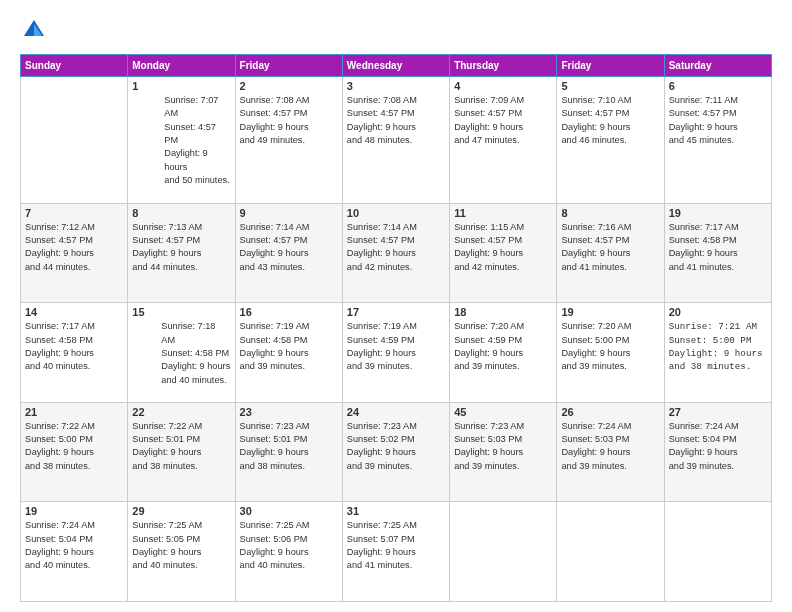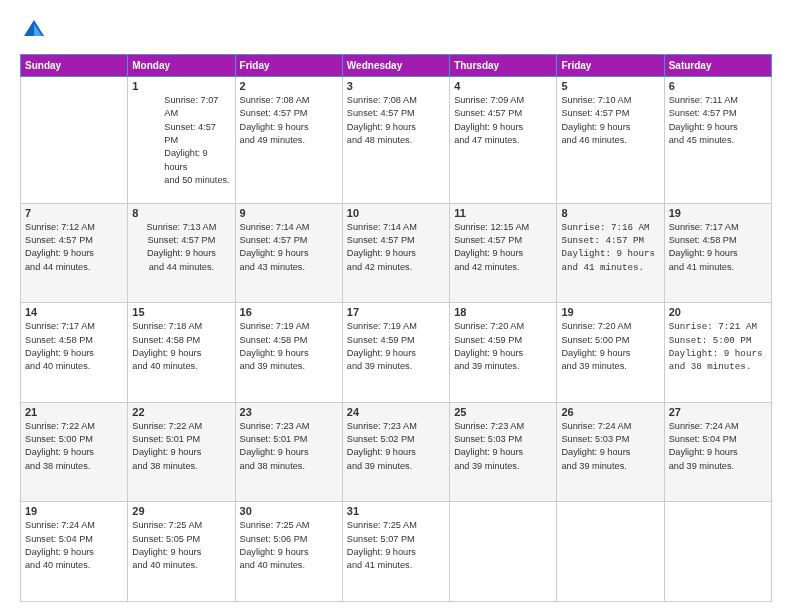--- a/index.html
+++ b/index.html
@@ -184,49 +184,49 @@
         <tr>
           <td>
             <span class="day-num">7</span>
             <div class="day-info" style="white-space: pre-line;">Sunrise: 7:12 AM
 Sunset: 4:57 PM
 Daylight: 9 hours
 and 44 minutes.</div>
           </td>
           <td>
             <span class="day-num">8</span>
-            <div class="day-info" style="white-space: pre-line; text-align: center;">Sunrise: 7:13 AM
+            <div class="day-info" style="white-space: pre-line;">Sunrise: 7:13 AM
 Sunset: 4:57 PM
 Daylight: 9 hours
 and 44 minutes.</div>
           </td>
           <td>
             <span class="day-num">9</span>
             <div class="day-info" style="white-space: pre-line;">Sunrise: 7:14 AM
 Sunset: 4:57 PM
 Daylight: 9 hours
 and 43 minutes.</div>
           </td>
           <td>
             <span class="day-num">10</span>
             <div class="day-info" style="white-space: pre-line;">Sunrise: 7:14 AM
 Sunset: 4:57 PM
 Daylight: 9 hours
 and 42 minutes.</div>
           </td>
           <td>
             <span class="day-num">11</span>
-            <div class="day-info" style="white-space: pre-line;">Sunrise: 12:15 AM
+            <div class="day-info" style="white-space: pre-line;">Sunrise: 1:15 AM
 Sunset: 4:57 PM
 Daylight: 9 hours
 and 42 minutes.</div>
           </td>
           <td>
             <span class="day-num">8</span>
-            <div class="day-info" style="white-space: pre-line; font-family: Liberation Mono, monospace;">Sunrise: 7:16 AM
+            <div class="day-info" style="white-space: pre-line;">Sunrise: 7:16 AM
 Sunset: 4:57 PM
 Daylight: 9 hours
 and 41 minutes.</div>
           </td>
           <td>
             <span class="day-num">19</span>
             <div class="day-info" style="white-space: pre-line;">Sunrise: 7:17 AM
 Sunset: 4:58 PM
 Daylight: 9 hours
 and 41 minutes.</div>
@@ -235,21 +235,21 @@
         <tr>
           <td>
             <span class="day-num">14</span>
             <div class="day-info" style="white-space: pre-line;">Sunrise: 7:17 AM
 Sunset: 4:58 PM
 Daylight: 9 hours
 and 40 minutes.</div>
           </td>
           <td>
             <span class="day-num">15</span>
-            <div class="day-info" style="white-space: pre-line;">Sunrise: 7:18 AM
+            <div class="day-info" style="white-space: pre-line; margin-left: 29px;">Sunrise: 7:18 AM
 Sunset: 4:58 PM
 Daylight: 9 hours
 and 40 minutes.</div>
           </td>
           <td>
             <span class="day-num">16</span>
             <div class="day-info" style="white-space: pre-line;">Sunrise: 7:19 AM
 Sunset: 4:58 PM
 Daylight: 9 hours
 and 39 minutes.</div>
@@ -306,21 +306,21 @@
 and 38 minutes.</div>
           </td>
           <td>
             <span class="day-num">24</span>
             <div class="day-info" style="white-space: pre-line;">Sunrise: 7:23 AM
 Sunset: 5:02 PM
 Daylight: 9 hours
 and 39 minutes.</div>
           </td>
           <td>
-            <span class="day-num">25</span>
+            <span class="day-num">45</span>
             <div class="day-info" style="white-space: pre-line;">Sunrise: 7:23 AM
 Sunset: 5:03 PM
 Daylight: 9 hours
 and 39 minutes.</div>
           </td>
           <td>
             <span class="day-num">26</span>
             <div class="day-info" style="white-space: pre-line;">Sunrise: 7:24 AM
 Sunset: 5:03 PM
 Daylight: 9 hours

